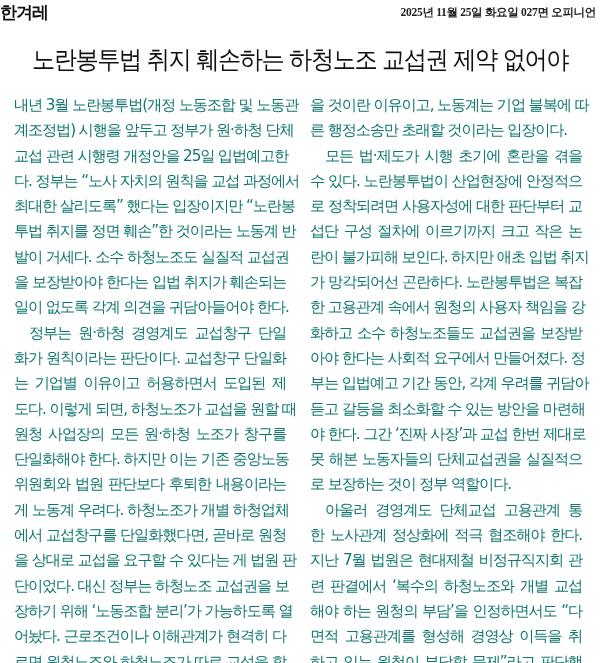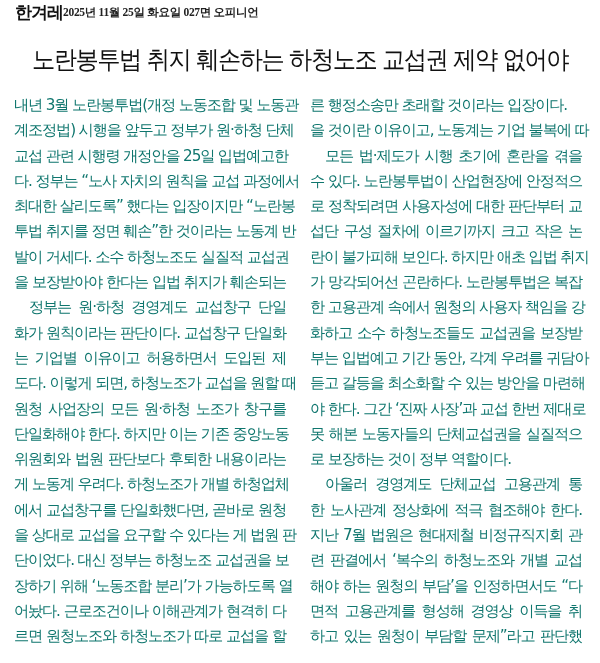--- a/index.html
+++ b/index.html
@@ -10,25 +10,26 @@
     body {
       width: 600px;
       height: 663px;
       overflow: hidden;
       position: relative;
       color: #1a1a1a;
       font-family: "DejaVu Sans", "Liberation Sans", sans-serif;
     }
     .masthead {
       position: absolute;
-      left: 15px;
+      left: 0;
       top: 2px;
       right: 4px;
       height: 20px;
       display: flex;
+      justify-content: space-between;
       align-items: center;
     }
     .logo {
       font-family: "DejaVu Sans", sans-serif;
       font-weight: bold;
       font-size: 17px;
       letter-spacing: -1px;
       color: #111;
     }
     .dateline {
@@ -98,46 +99,48 @@
 <div class="columns">
   <div class="column left" id="col-left">
       <span class="line">내년 3월 노란봉투법(개정 노동조합 및 노동관</span>
       <span class="line">계조정법) 시행을 앞두고 정부가 원·하청 단체</span>
       <span class="line">교섭 관련 시행령 개정안을 25일 입법예고한</span>
       <span class="line">다. 정부는 “노사 자치의 원칙을 교섭 과정에서</span>
       <span class="line">최대한 살리도록” 했다는 입장이지만 “노란봉</span>
       <span class="line">투법 취지를 정면 훼손”한 것이라는 노동계 반</span>
       <span class="line">발이 거세다. 소수 하청노조도 실질적 교섭권</span>
       <span class="line">을 보장받아야 한다는 입법 취지가 훼손되는</span>
+      <span class="line last">일이 없도록 각계 의견을 귀담아들어야 한다.</span>
       <span class="line indent">정부는 원·하청 경영계도 교섭창구 단일</span>
       <span class="line">화가 원칙이라는 판단이다. 교섭창구 단일화</span>
       <span class="line">는 기업별 이유이고 허용하면서 도입된 제</span>
       <span class="line">도다. 이렇게 되면, 하청노조가 교섭을 원할 때</span>
       <span class="line">원청 사업장의 모든 원·하청 노조가 창구를</span>
       <span class="line">단일화해야 한다. 하지만 이는 기존 중앙노동</span>
       <span class="line">위원회와 법원 판단보다 후퇴한 내용이라는</span>
       <span class="line">게 노동계 우려다. 하청노조가 개별 하청업체</span>
       <span class="line">에서 교섭창구를 단일화했다면, 곧바로 원청</span>
       <span class="line">을 상대로 교섭을 요구할 수 있다는 게 법원 판</span>
       <span class="line">단이었다. 대신 정부는 하청노조 교섭권을 보</span>
       <span class="line">장하기 위해 ‘노동조합 분리’가 가능하도록 열</span>
       <span class="line">어놨다. 근로조건이나 이해관계가 현격히 다</span>
       <span class="line">르면 원청노조와 하청노조가 따로 교섭을 할</span>
     </div>
   <div class="column right" id="col-right">
+      <span class="line">을 것이란 이유이고, 노동계는 기업 불복에 따</span>
       <span class="line last">른 행정소송만 초래할 것이라는 입장이다.</span>
-      <span class="line">을 것이란 이유이고, 노동계는 기업 불복에 따</span>
       <span class="line indent">모든 법·제도가 시행 초기에 혼란을 겪을</span>
       <span class="line">수 있다. 노란봉투법이 산업현장에 안정적으</span>
       <span class="line">로 정착되려면 사용자성에 대한 판단부터 교</span>
       <span class="line">섭단 구성 절차에 이르기까지 크고 작은 논</span>
       <span class="line">란이 불가피해 보인다. 하지만 애초 입법 취지</span>
       <span class="line">가 망각되어선 곤란하다. 노란봉투법은 복잡</span>
       <span class="line">한 고용관계 속에서 원청의 사용자 책임을 강</span>
       <span class="line">화하고 소수 하청노조들도 교섭권을 보장받</span>
+      <span class="line">아야 한다는 사회적 요구에서 만들어졌다. 정</span>
       <span class="line">부는 입법예고 기간 동안, 각계 우려를 귀담아</span>
       <span class="line">듣고 갈등을 최소화할 수 있는 방안을 마련해</span>
       <span class="line">야 한다. 그간 ‘진짜 사장’과 교섭 한번 제대로</span>
       <span class="line">못 해본 노동자들의 단체교섭권을 실질적으</span>
       <span class="line last">로 보장하는 것이 정부 역할이다.</span>
       <span class="line indent">아울러 경영계도 단체교섭 고용관계 통</span>
       <span class="line">한 노사관계 정상화에 적극 협조해야 한다.</span>
       <span class="line">지난 7월 법원은 현대제철 비정규직지회 관</span>
       <span class="line">련 판결에서 ‘복수의 하청노조와 개별 교섭</span>
       <span class="line">해야 하는 원청의 부담’을 인정하면서도 “다</span>

